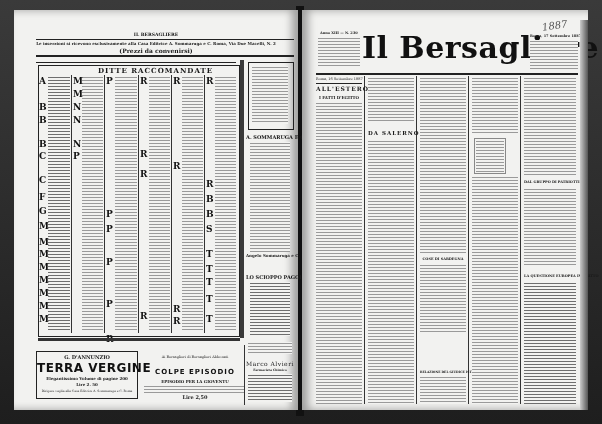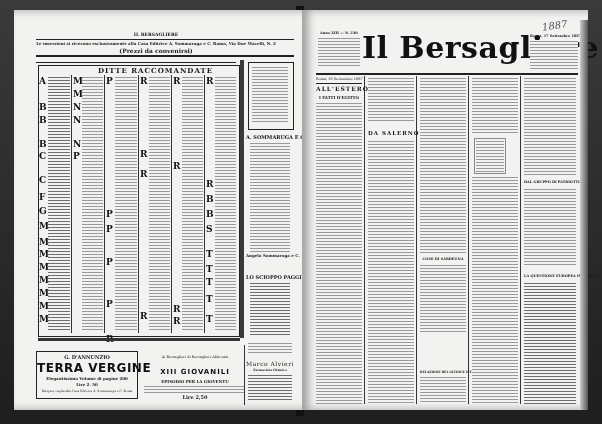--- a/index.html
+++ b/index.html
@@ -1,19 +1,19 @@
 <!DOCTYPE html>
 <html><head>
 <meta charset="utf-8">
 <style>
   html,body{margin:0;padding:0;}
   body{width:602px;height:424px;background:#2a2a2a;position:relative;overflow:hidden;font-family:"DejaVu Serif",serif;color:#1a1a1a;}
   .scan-bg{position:absolute;left:0;top:0;width:602px;height:424px;background:linear-gradient(#3a3a3a,#1e1e1e);}
   .page{position:absolute;background:#f2f2f0;}
-  .page-left{left:14px;top:10px;width:284px;height:400px;box-shadow:inset -6px 0 8px rgba(0,0,0,.35);padding-left:41px;}
+  .page-left{left:14px;top:10px;width:284px;height:400px;box-shadow:inset -6px 0 8px rgba(0,0,0,.35);}
   .page-right{left:302px;top:10px;width:286px;height:400px;box-shadow:inset 6px 0 8px rgba(0,0,0,.35);}
   .gutter{position:absolute;left:296px;top:6px;width:8px;height:410px;background:#111;}
   .abs{position:absolute;}
   .rule{position:absolute;background:#222;height:1px;}
   .vrule{position:absolute;background:#333;width:1px;}
   .tiny{font-size:4px;line-height:5px;}
   .lines{position:absolute;overflow:hidden;
     background:repeating-linear-gradient(#f2f2f0 0px,#f2f2f0 1px,#9a9a9a 1px,#9a9a9a 2px,#f2f2f0 2px,#f2f2f0 3px);}
   .lines.dark{background:repeating-linear-gradient(#f2f2f0 0px,#f2f2f0 1px,#6e6e6e 1px,#6e6e6e 2px,#f2f2f0 2px,#f2f2f0 3px);}
   .initial{position:absolute;font-weight:bold;font-size:9px;line-height:9px;color:#111;}
@@ -120,21 +120,21 @@
 
   <div class="box" style="left:22px;top:341px;width:100px;height:46px;border-width:1.5px;">
     <div class="abs hdr-small" style="left:0;width:100px;top:2px;font-size:5px;">G. D'ANNUNZIO</div>
     <div class="abs ad-big" style="left:0;width:100px;top:9px;font-size:12px;letter-spacing:0.5px;">TERRA VERGINE</div>
     <div class="abs hdr-small" style="left:0;width:100px;top:24px;font-size:4px;">Elegantissimo Volume di pagine 200</div>
     <div class="abs hdr-small" style="left:0;width:100px;top:30px;font-size:4px;">Lire 2. 50</div>
     <div class="abs hdr-small" style="left:0;width:100px;top:37px;font-size:3px;font-weight:normal;">Dirigere vaglia alla Casa Editrice A. Sommaruga e C. Roma</div>
   </div>
 
   <div class="abs hdr-small" style="left:126px;top:345px;width:110px;font-size:3.5px;font-weight:normal;">Ai Bersaglieri di Bersaglieri Abbonati</div>
-  <div class="abs ad-big" style="left:126px;top:358px;width:110px;font-size:7px;letter-spacing:1px;">XIII GIOVANILI</div>
+  <div class="abs ad-big" style="left:126px;top:358px;width:110px;font-size:7px;letter-spacing:1px;">COLPE EPISODIO</div>
   <div class="abs hdr-small" style="left:126px;top:369px;width:110px;font-size:4px;">EPISODIO PER LA GIOVENTU</div>
   <div class="lines" style="left:130px;top:375px;width:100px;height:8px;"></div>
   <div class="abs hdr-small" style="left:126px;top:384px;width:110px;font-size:5px;">Lire 2,50</div>
 
   <div class="vrule" style="left:230px;top:335px;height:60px;"></div>
   <div class="lines" style="left:234px;top:332px;width:44px;height:12px;"></div>
   <div class="abs hdr-small" style="left:232px;top:350px;width:48px;font-size:6px;font-weight:normal;letter-spacing:0.5px;">Marco Alvieri</div>
   <div class="abs hdr-small" style="left:232px;top:358px;width:48px;font-size:3px;">Farmacista Chimico</div>
   <div class="lines dark" style="left:234px;top:364px;width:44px;height:28px;"></div>
 </div>

